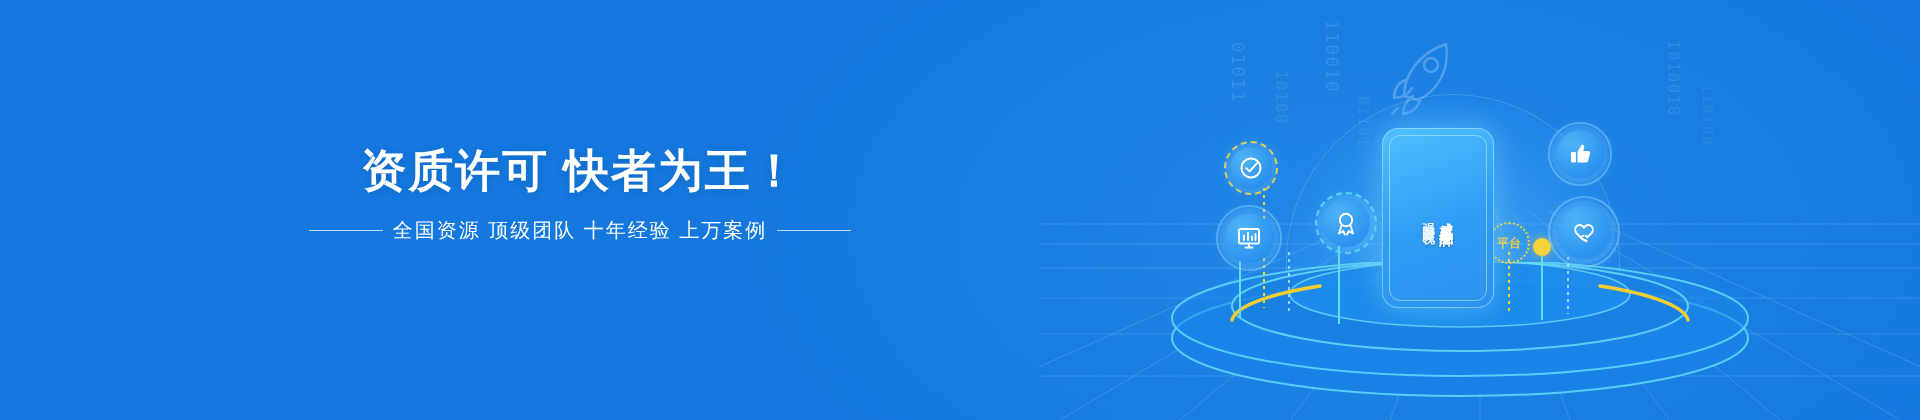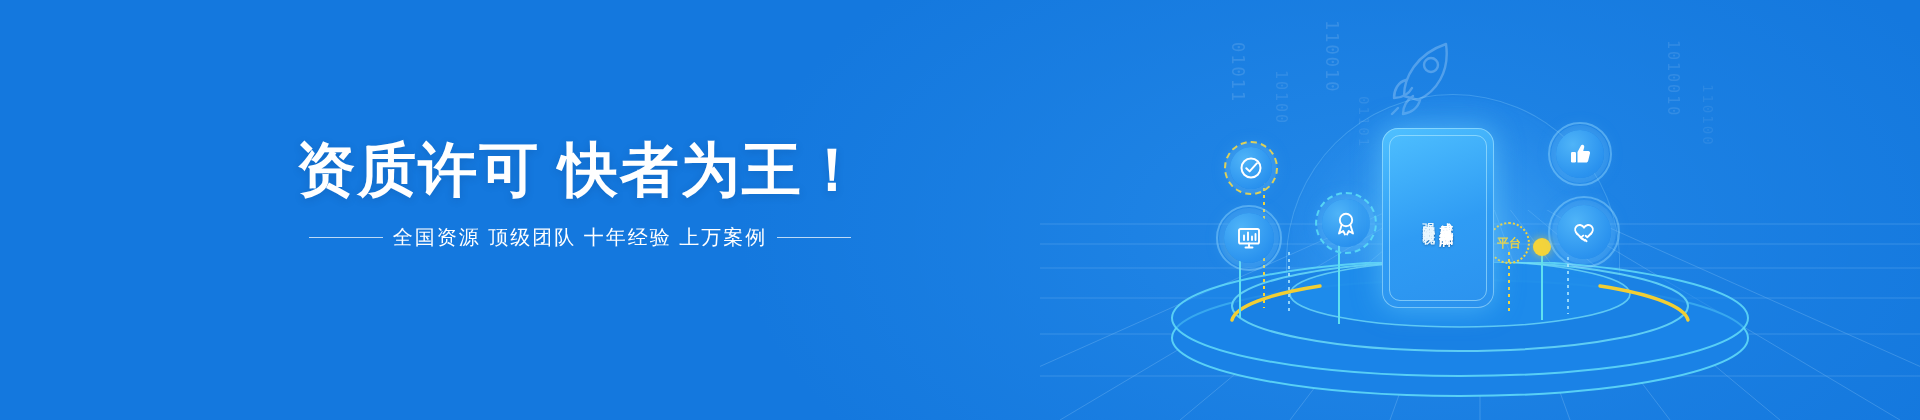--- a/index.html
+++ b/index.html
@@ -168,21 +168,21 @@
 
   
   .text-block {
     position:absolute;
     left:0; top:0; width:1160px; height:420px;
     display:flex; flex-direction:column;
     align-items:center; justify-content:center;
   }
   .headline {
     color:#ffffff;
-    font-size:59px;
+    font-size:45px;
     font-weight:700;
     letter-spacing:2px;
     line-height:1;
     white-space:nowrap;
     margin-bottom:24px;
     text-shadow:0 2px 8px rgba(0,45,95,.18);
   }
   .sub-row {
     display:flex; align-items:center; gap:10px;
     margin-bottom:28px;

